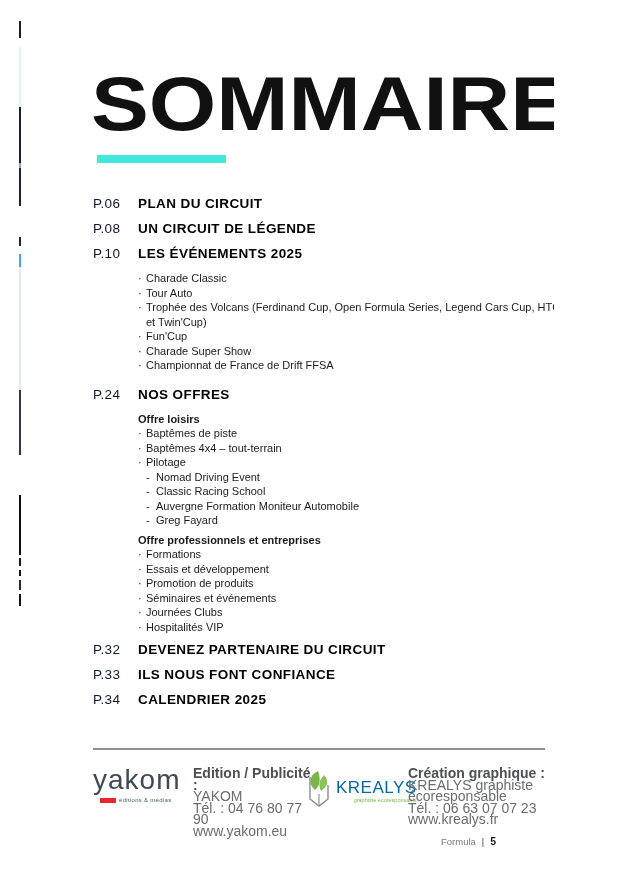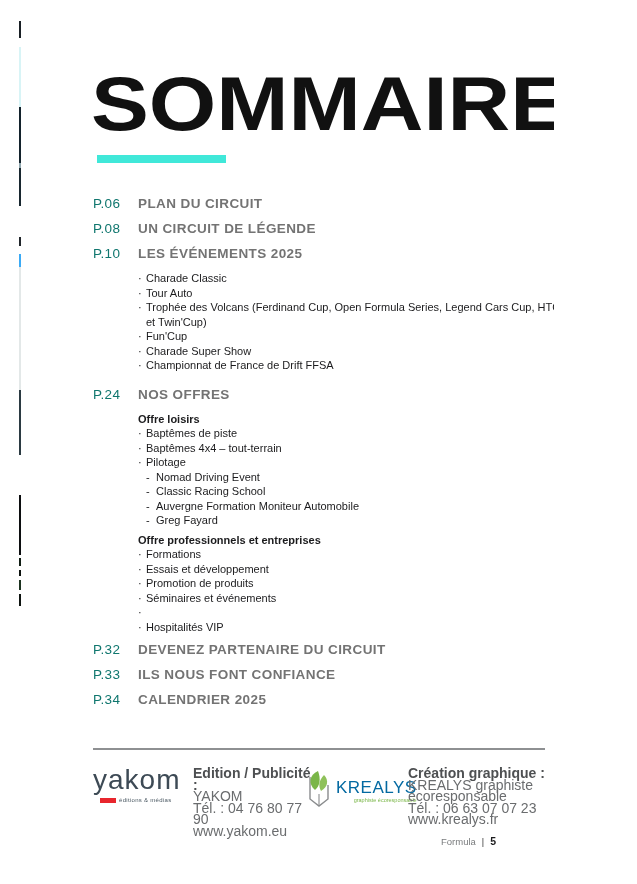--- a/index.html
+++ b/index.html
@@ -25,24 +25,24 @@
     position: absolute; left: 97px; top: 155px;
     width: 129px; height: 8px; background: #40E8D9;
   }
 
   
   .toc { position: absolute; left: 93px; top: 196px; width: 496px; color: #1B1B1D; }
 
   .toc-row { display: flex; align-items: baseline; height: 16px; margin-bottom: 9px; }
   .toc-page {
     width: 45px; flex: 0 0 45px;
-    font-size: 13.5px; color: #0f766e; letter-spacing: 0.3px;
+    font-size: 13.5px; color: #0f172a; letter-spacing: 0.3px;
   }
   .toc-label {
-    font-size: 13.5px; font-weight: bold; color: #737373; letter-spacing: 0.4px;
+    font-size: 13.5px; font-weight: bold; color: #000000; letter-spacing: 0.4px;
   }
 
   .sublist { margin-left: 45px; width: 440px; }
   .sub-item { display: flex; line-height: 14.5px; font-size: 11px; }
   .sub-item .bullet { flex: 0 0 8px; color: #1B1B1D; }
   .sub-item .txt { flex: 1; }
 
   .sub-heading { margin-left: 45px; font-size: 11px; font-weight: bold; line-height: 14.5px; }
 
   .dash-item { display: flex; margin-left: 53px; line-height: 14.5px; font-size: 11px; }
@@ -204,20 +204,21 @@
       <div class="sub-item" style="margin-left:-45px;padding-left:45px;">
         <span class="bullet">·</span>
         <span class="txt">Promotion de produits</span>
       </div>
       <div class="sub-item" style="margin-left:-45px;padding-left:45px;">
         <span class="bullet">·</span>
         <span class="txt">Séminaires et événements</span>
       </div>
       <div class="sub-item" style="margin-left:-45px;padding-left:45px;">
         <span class="bullet">·</span>
+        <span class="txt">Journées Clubs</span>
       </div>
       <div class="sub-item" style="margin-left:-45px;padding-left:45px;">
         <span class="bullet">·</span>
         <span class="txt">Hospitalités VIP</span>
       </div>
     </div>
 
     <div class="toc-row" style="margin-top:8px">
       <span class="toc-page">P.32</span>
       <span class="toc-label">DEVENEZ PARTENAIRE DU CIRCUIT</span>

